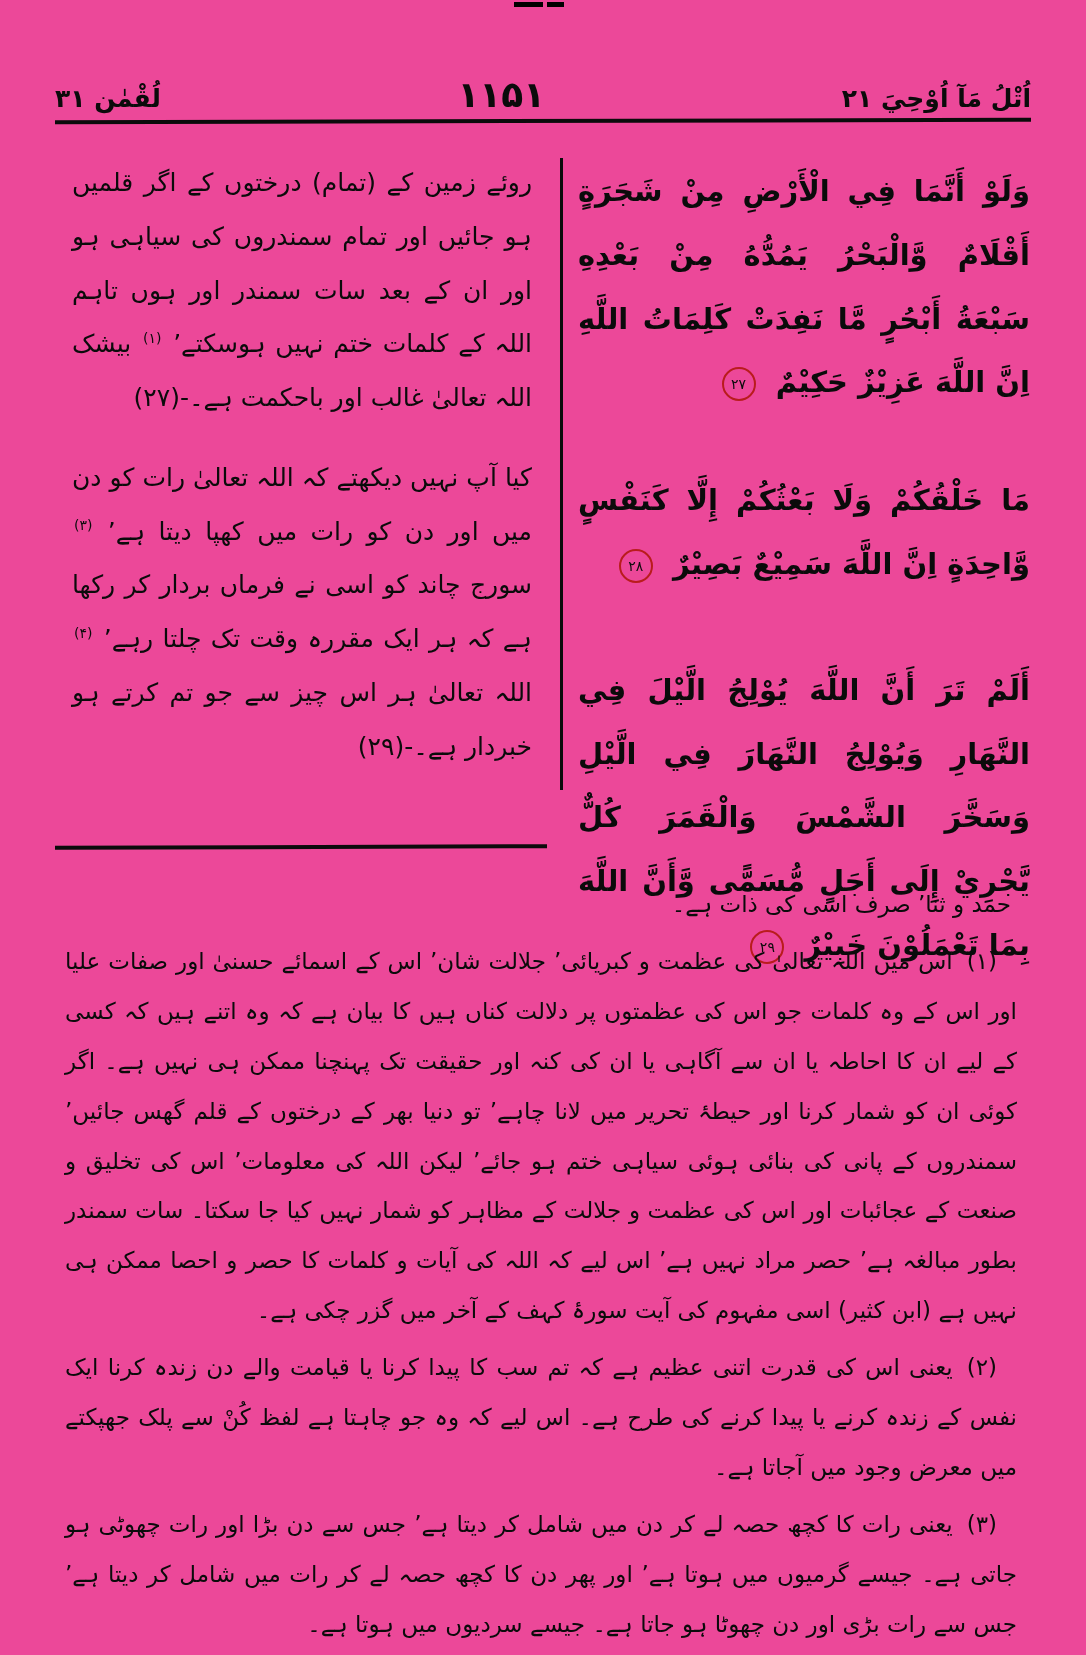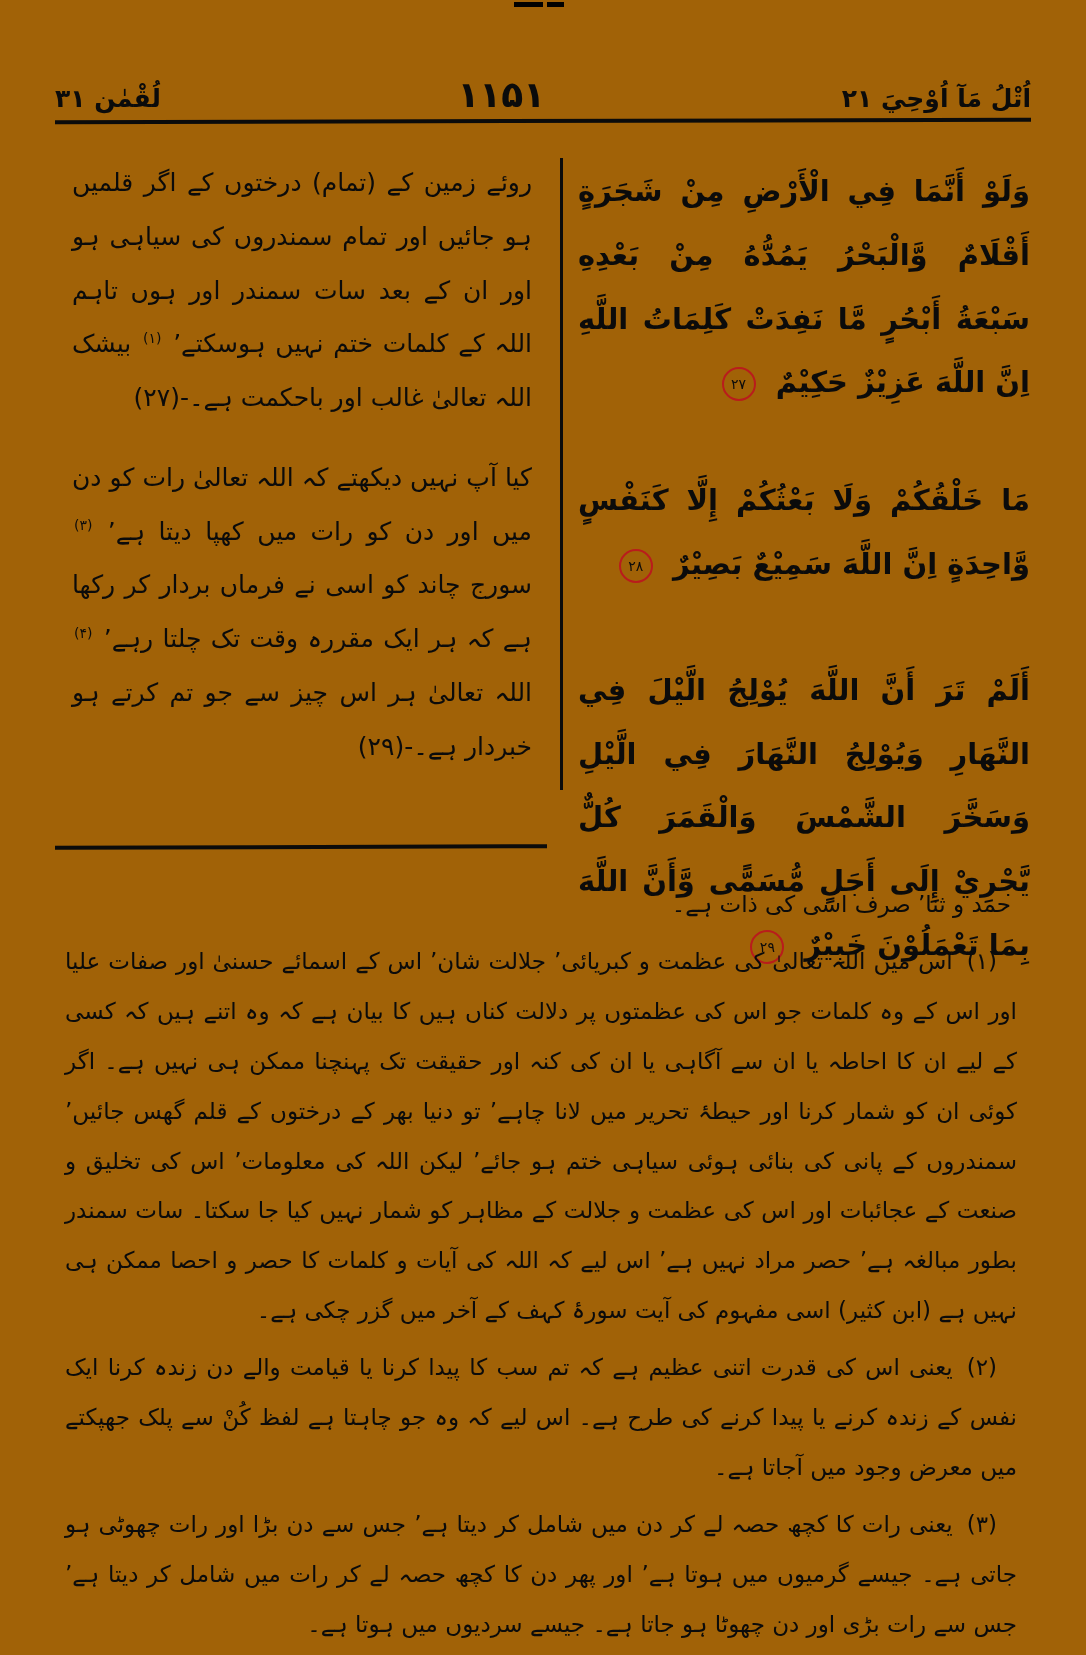--- a/index.html
+++ b/index.html
@@ -1,21 +1,21 @@
 <!DOCTYPE html>
 <html lang="ur" dir="rtl"><head>
 <meta charset="utf-8">
 <style>
   html,body{margin:0;padding:0}
   body{
     width:1086px;height:1655px;position:relative;overflow:hidden;
     background:#fbfbf8;color:#0b0b0b;
     font-family:"DejaVu Sans","Liberation Sans",sans-serif;
   }
-  .page{position:absolute;inset:0;background:#a16207}
+  .page{position:absolute;inset:0;background:#ec4899}
 
   
   .top-mark{
     position:absolute;top:2px;left:514px;width:50px;height:5px;
     background:linear-gradient(to right,#000 0 58%,transparent 58% 66%,#000 66% 100%);
   }
 
   
   .header{
     position:absolute;top:74px;left:55px;width:976px;

